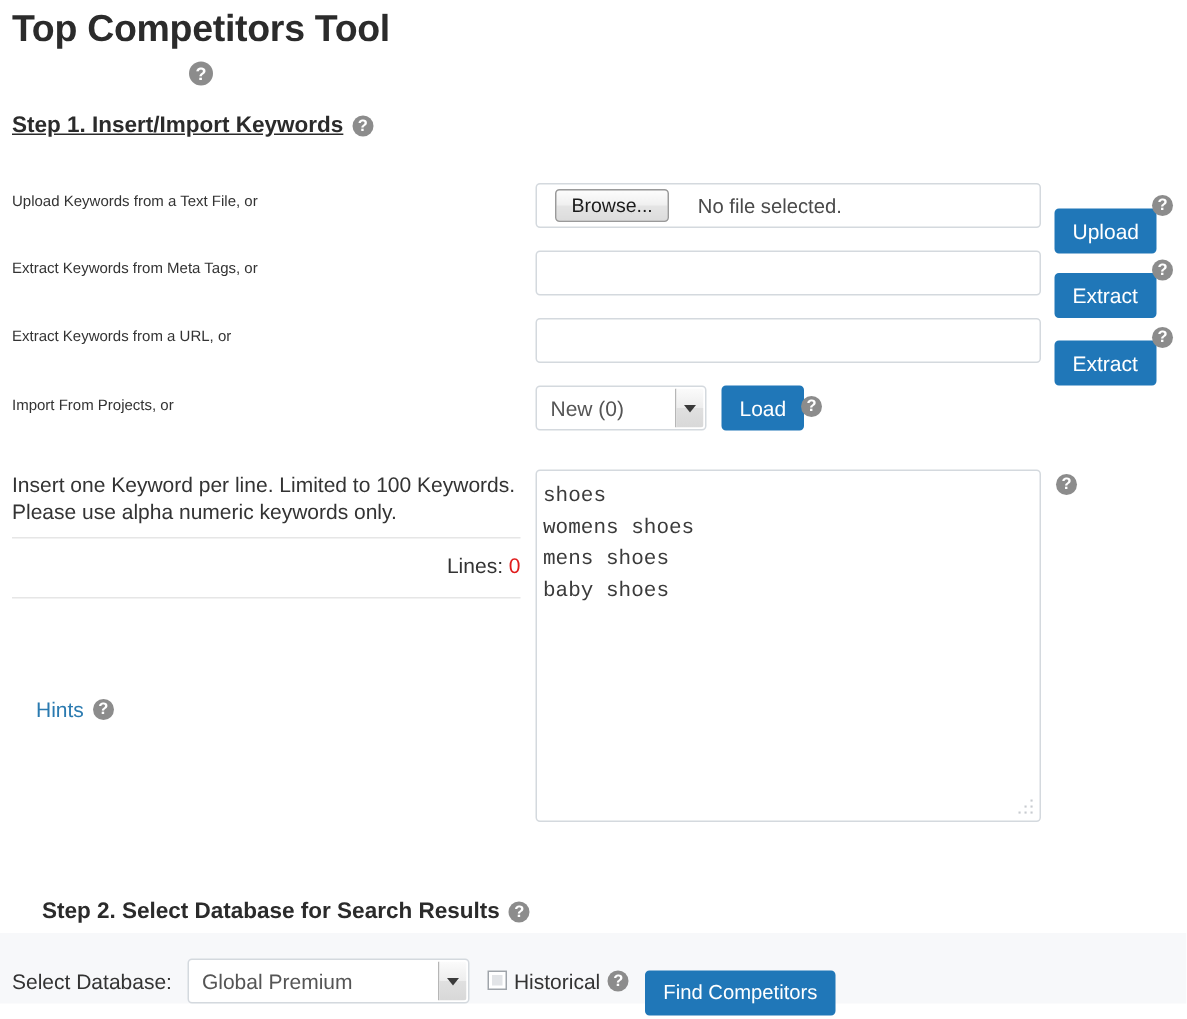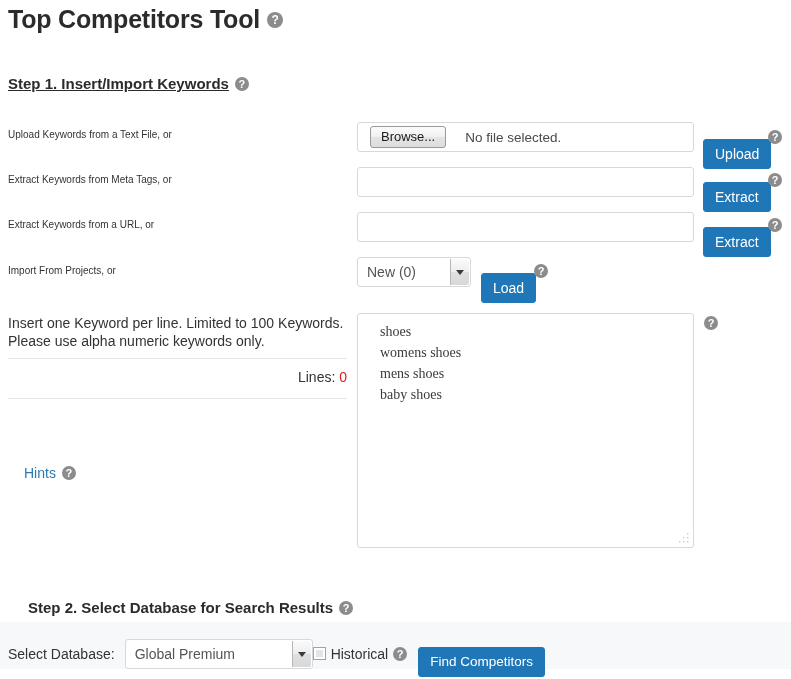--- a/index.html
+++ b/index.html
@@ -23,20 +23,21 @@
     left: 8px;
     top: 5px;
     font-size: 25px;
     font-weight: bold;
     color: #2b2b2b;
     letter-spacing: -0.2px;
     white-space: nowrap;
     display: flex;
     align-items: center;
     gap: 7px;
+    flex-direction: column;
   }
 
   
   .step-heading {
     position: absolute;
     left: 8px;
     font-size: 15px;
     font-weight: bold;
     color: #2b2b2b;
     white-space: nowrap;
@@ -238,25 +239,25 @@
   #keywords-area {
     position: absolute;
     left: 357px;
     top: 313px;
     width: 337px;
     height: 235px;
     box-sizing: border-box;
     border: 1px solid #d4d9de;
     border-radius: 3px;
     background: #ffffff;
-    font-family: Liberation Serif, serif;
+    font-family: Liberation Mono, monospace;
     font-size: 14px;
     line-height: 21px;
     color: #3b3b3b;
-    padding: 7px 22px;
+    padding: 7px 4px;
     resize: none;
     outline: none;
     overflow: hidden;
   }
   #keywords-grip {
     position: absolute;
     left: 678px;
     top: 532px;
     width: 12px;
     height: 12px;
@@ -288,20 +289,21 @@
   }
   #select-database-label {
     font-size: 14px;
     color: #333;
     margin-right: 10px;
   }
   #historical-wrap {
     display: flex;
     align-items: center;
     gap: 5px;
+    margin-left: 12px;
     margin-right: 11px;
   }
   .checkbox {
     box-sizing: border-box;
     width: 13px;
     height: 13px;
     border: 1px solid #9fa4aa;
     background: #ffffff;
     position: relative;
     cursor: pointer;
@@ -346,21 +348,21 @@
 <div class="row-label" style="top:219px">Extract Keywords from a URL, or</div>
 <input class="txt-input" type="text" style="position: absolute; left: 357px; top: 212px;" placeholder="">
 <button class="btn-blue" style="position:absolute; left:703px; top:210px">Extract</button>
 <span class="help-icon" style="position:absolute; left:768px; top:218px"></span>
 
 <div class="row-label" style="top:265px">Import From Projects, or</div>
 <div class="sel-wrap" style="position:absolute; left:357px; top:257px; width:114px">
   <span class="sel-text">New (0)</span>
   <span class="sel-arrow"></span>
 </div>
-<button class="btn-blue" style="position:absolute; left:481px; top:256px">Load</button>
+<button class="btn-blue" style="position:absolute; left:481px; top:240px">Load</button>
 <span class="help-icon" style="position:absolute; left:534px; top:264px"></span>
 
 <div id="instructions">
   <div>Insert one Keyword per line. Limited to 100 Keywords.</div>
   <div>Please use alpha numeric keywords only.</div>
 </div>
 <div class="hr" id="hr-top"></div>
 <div id="lines-row">
   <span>Lines:</span>
   <span class="count">0</span>

